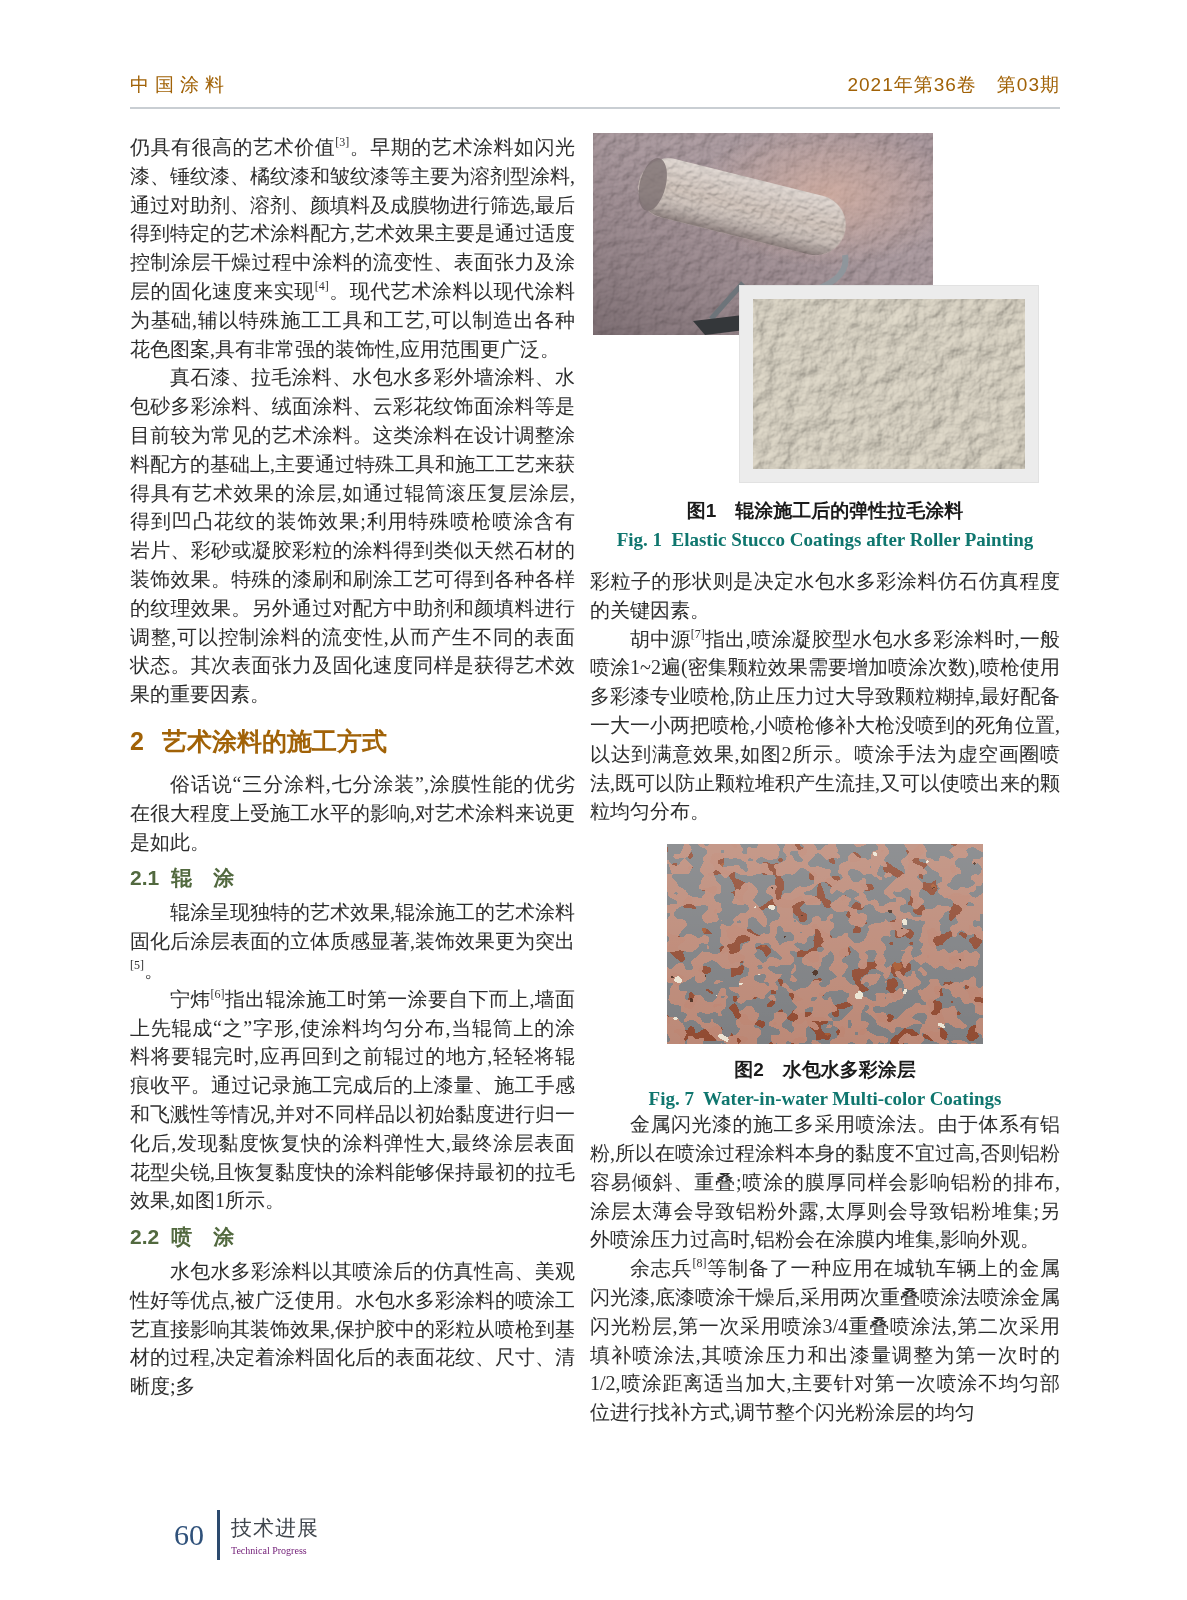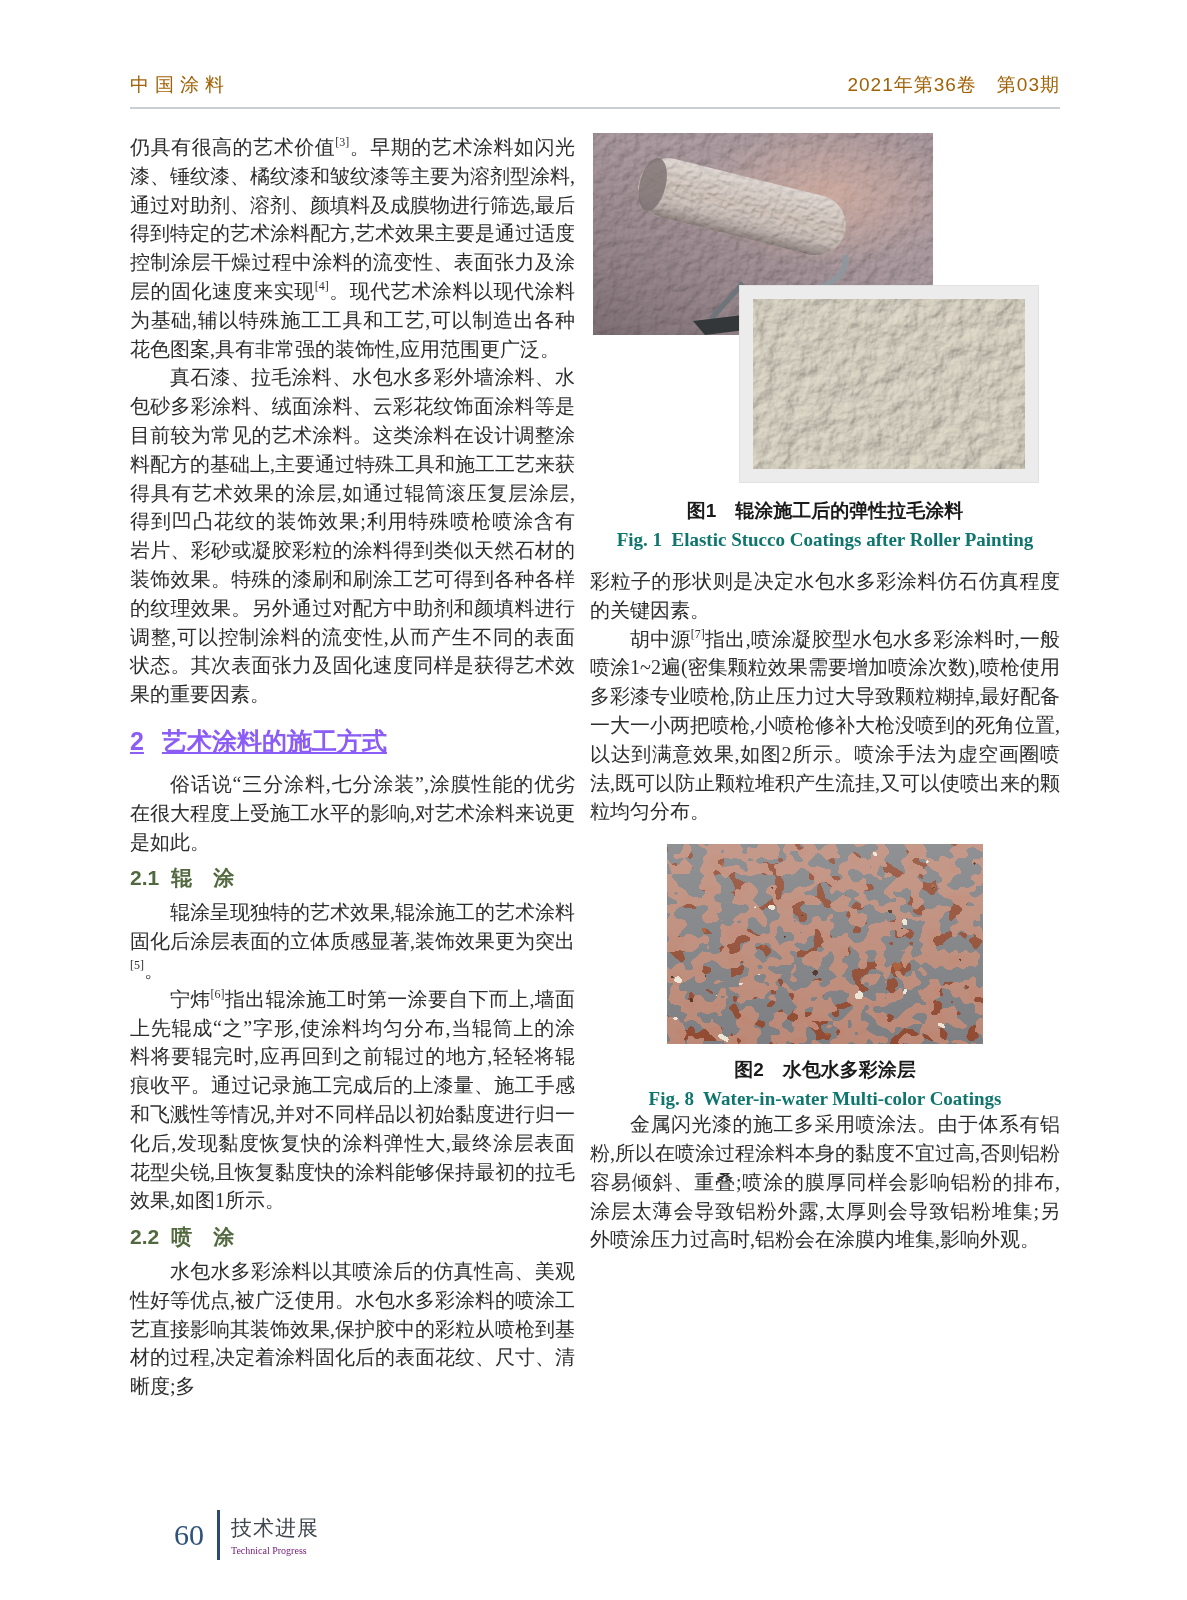--- a/index.html
+++ b/index.html
@@ -38,25 +38,24 @@
     margin: 0;
   }
   .para.indent { text-indent: 2em; }
   .para sup {
     font-size: 12px;
     line-height: 0;
     vertical-align: super;
   }
   .sec-h1 {
     font-family: "Liberation Sans", sans-serif;
-    color: #8b5cf6;
+    color: #a16207;
     font-weight: bold;
     font-size: 25px;
     margin: 16px 0 12px 0;
-    text-decoration: underline;
   }
   .sec-h1 .sec-num { margin-right: 18px; }
   .sec-h2 {
     font-family: "Liberation Sans", sans-serif;
     color: #52693f;
     font-weight: bold;
     font-size: 21px;
     margin: 8px 0 6px 0;
   }
   .sec-h2 .sec-num { margin-right: 12px; }
@@ -262,24 +261,25 @@
         <rect width="316" height="200" fill="#8a4630" filter="url(#splMaroon)" opacity="0.75"></rect>
         <rect width="316" height="200" fill="#7c8287" filter="url(#splGray)" opacity="0.95"></rect>
         <rect width="316" height="200" fill="#c08a77" filter="url(#splSalmon)" opacity="0.95"></rect>
         <rect width="316" height="200" fill="#ece5d4" filter="url(#splWhite)"></rect>
         <rect width="316" height="200" fill="#46291d" filter="url(#splDark)" opacity="0.9"></rect>
         <rect width="316" height="200" fill="url(#fig2Light)"></rect>
       </svg>
     </div>
     <figcaption>
       <div class="cap-cn">图2　水包水多彩涂层</div>
-      <div class="cap-en">Fig. 8  Water-in-water Multi-color Coatings</div>
+      <div class="cap-en">Fig. 7  Water-in-water Multi-color Coatings</div>
     </figcaption>
   </figure>
 <p class="para indent">金属闪光漆的施工多采用喷涂法。由于体系有铝粉,所以在喷涂过程涂料本身的黏度不宜过高,否则铝粉容易倾斜、重叠;喷涂的膜厚同样会影响铝粉的排布,涂层太薄会导致铝粉外露,太厚则会导致铝粉堆集;另外喷涂压力过高时,铝粉会在涂膜内堆集,影响外观。</p>
+        <p class="para indent">余志兵<sup>[8]</sup>等制备了一种应用在城轨车辆上的金属闪光漆,底漆喷涂干燥后,采用两次重叠喷涂法喷涂金属闪光粉层,第一次采用喷涂3/4重叠喷涂法,第二次采用填补喷涂法,其喷涂压力和出漆量调整为第一次时的 1/2,喷涂距离适当加大,主要针对第一次喷涂不均匀部位进行找补方式,调节整个闪光粉涂层的均匀</p>
       </section>
   </main>
 
   <footer class="page-footer">
     <span class="page-num">60</span>
     <span class="footer-bar"></span>
     <span class="footer-col">
       <span class="footer-cn">技术进展</span>
       <span class="footer-en">Technical Progress</span>
     </span>

